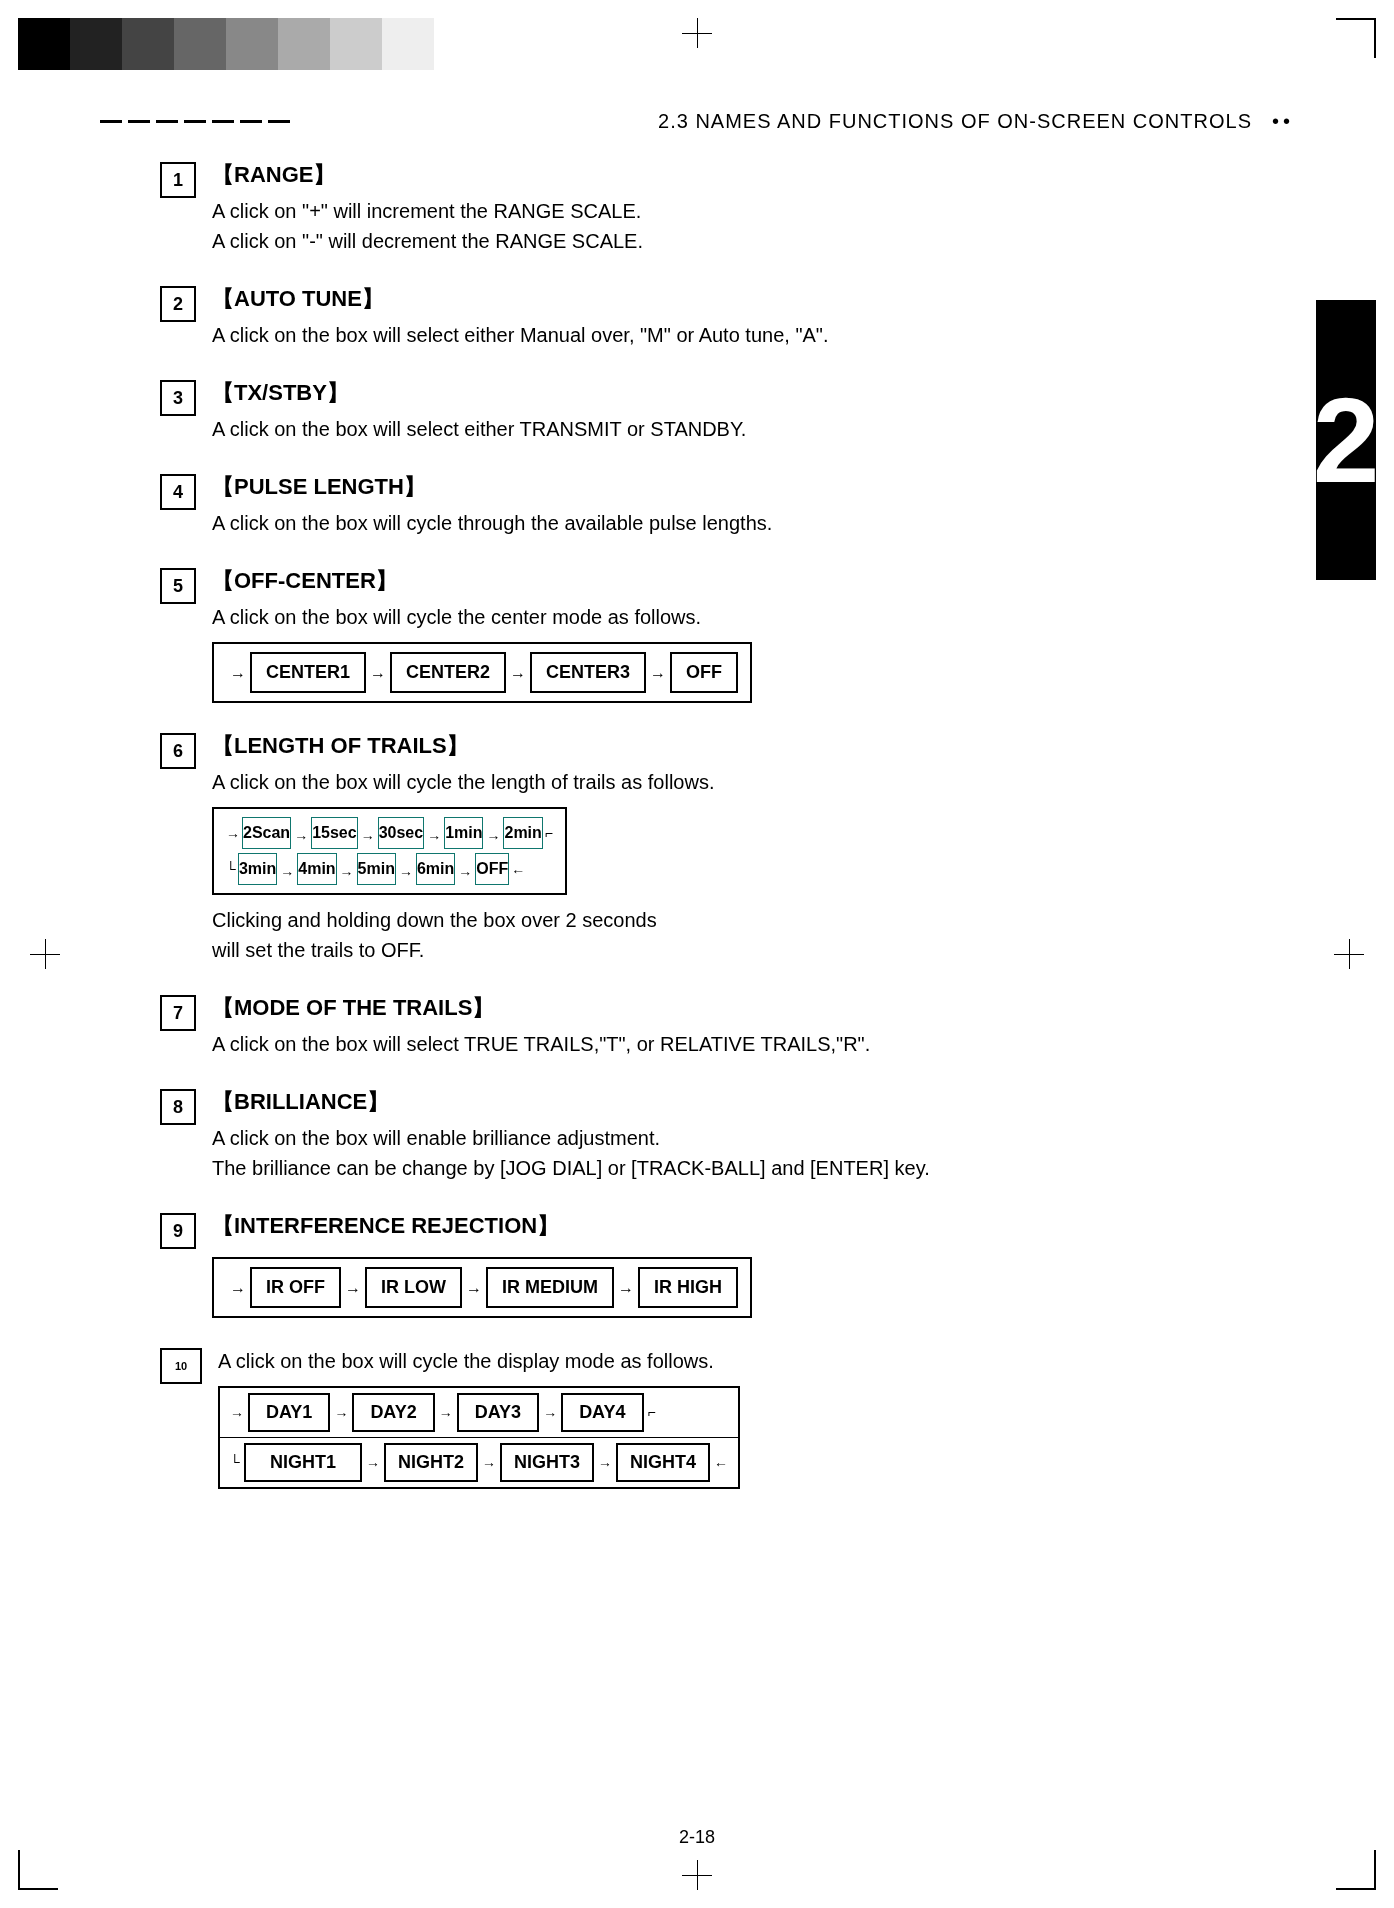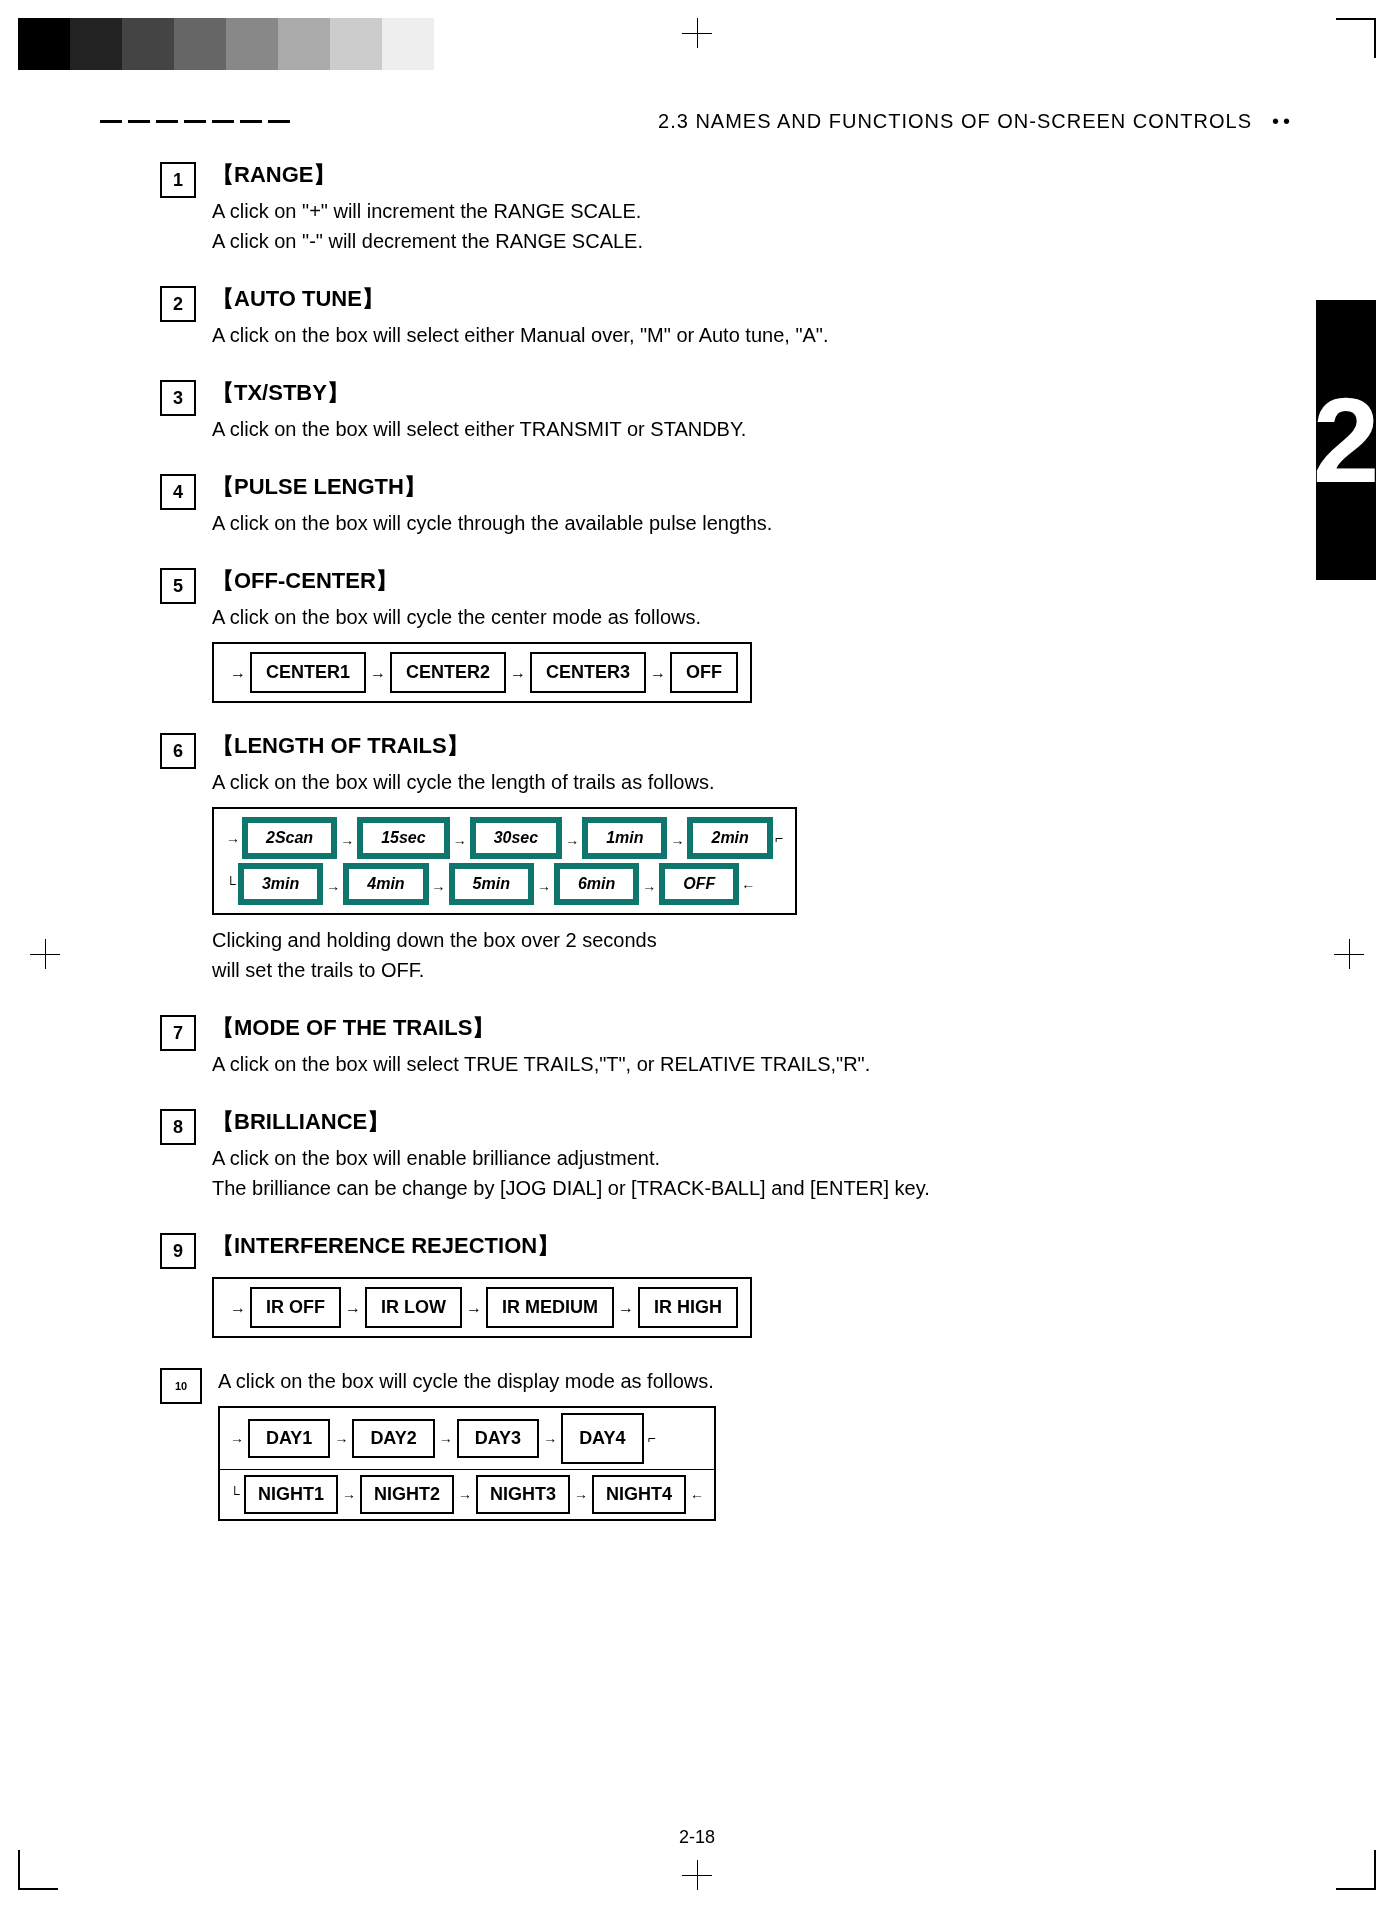--- a/index.html
+++ b/index.html
@@ -286,26 +286,25 @@
       content: '';
       position: absolute;
       left: 50%;
       top: 0;
       width: 1px;
       height: 100%;
       background: #000;
     }
 
     .small-flow-box {
-      border: 6px solid #0f766e;
-      padding: 3px 18px;
+      border: 1px solid #0f766e;
+      padding: 3px 0;
       font-size: 16px;
       font-weight: bold;
       white-space: nowrap;
-      font-style: italic;
     }
 
     .small-arrow::after {
       content: '→';
       font-size: 14px;
       margin: 0 3px;
     }
 
     .day-night-table {
       border: 2px solid #000;
@@ -520,26 +519,26 @@
         <div>A click on the box will cycle the display mode as follows.</div>
         <div class="day-night-table">
           <div class="day-night-row">
             <span style="font-size:14px;margin-right:4px;">→</span>
             <div class="flow-box" style="font-size:18px;padding:4px 16px;">DAY1</div>
             <span style="font-size:14px;margin:0 4px;">→</span>
             <div class="flow-box" style="font-size:18px;padding:4px 16px;">DAY2</div>
             <span style="font-size:14px;margin:0 4px;">→</span>
             <div class="flow-box" style="font-size:18px;padding:4px 16px;">DAY3</div>
             <span style="font-size:14px;margin:0 4px;">→</span>
-            <div class="flow-box" style="font-size:18px;padding:10px 16px;">DAY4</div>
+            <div class="flow-box" style="font-size:18px;padding:4px 16px;">DAY4</div>
             <span style="font-size:14px;margin-left:4px;">⌐</span>
           </div>
           <div class="day-night-row">
             <span style="font-size:14px;margin-right:4px;">└</span>
-            <div class="flow-box" style="font-size:18px;padding:4px 12px;">NIGHT1</div>
+            <div class="flow-box" style="font-size:18px;padding:4px 24px;">NIGHT1</div>
             <span style="font-size:14px;margin:0 4px;">→</span>
             <div class="flow-box" style="font-size:18px;padding:4px 12px;">NIGHT2</div>
             <span style="font-size:14px;margin:0 4px;">→</span>
             <div class="flow-box" style="font-size:18px;padding:4px 12px;">NIGHT3</div>
             <span style="font-size:14px;margin:0 4px;">→</span>
             <div class="flow-box" style="font-size:18px;padding:4px 12px;">NIGHT4</div>
             <span style="font-size:14px;margin-left:4px;">←</span>
           </div>
         </div>
       </div>

